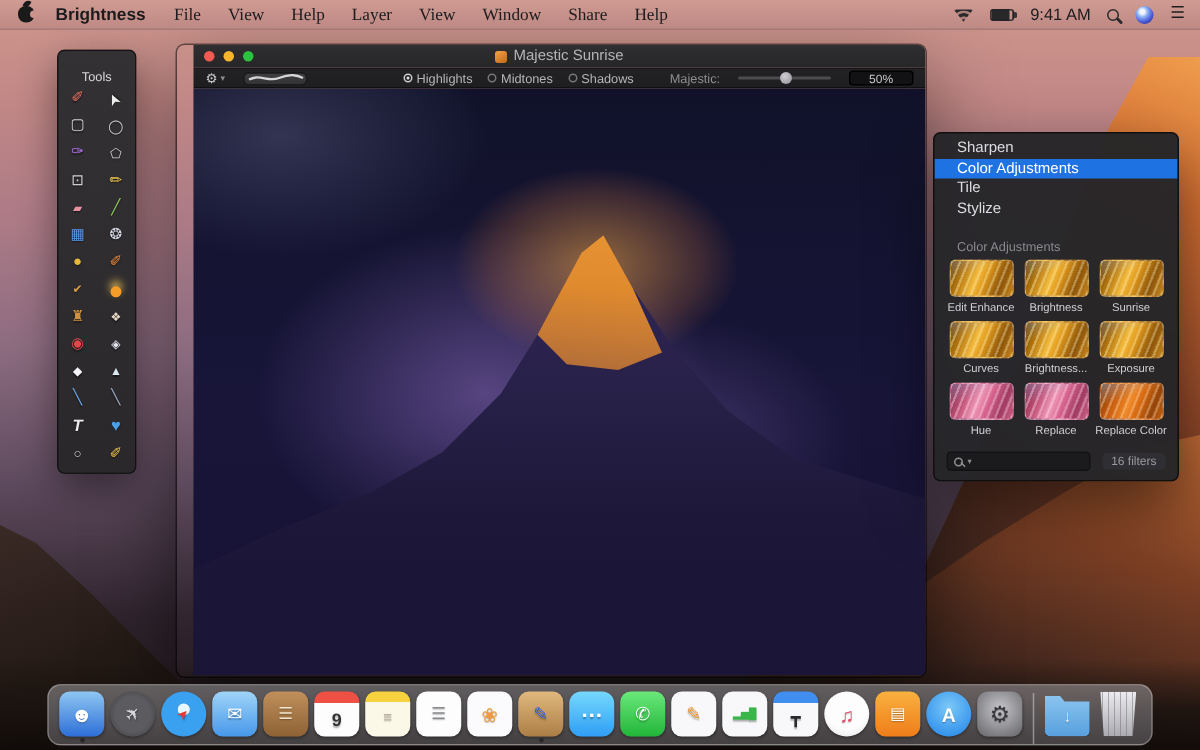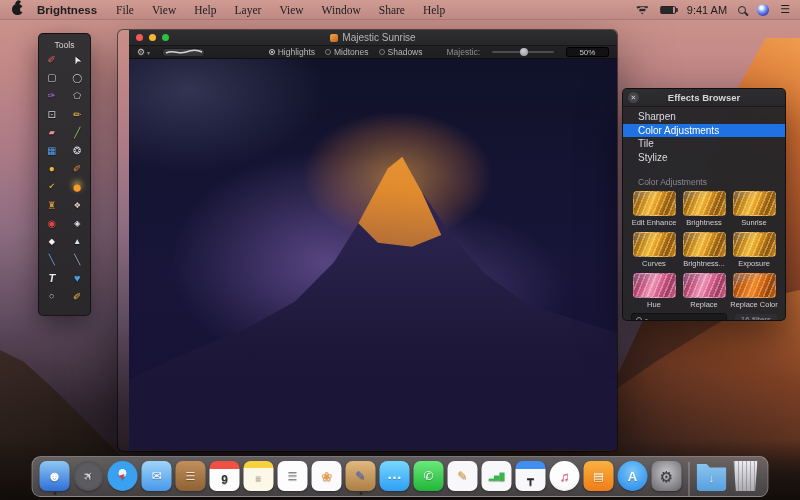--- a/index.html
+++ b/index.html
@@ -42,21 +42,21 @@
   .mag{width:8px;height:8px;border:1.5px solid #2a2a2c;border-radius:50%;position:relative;display:inline-block;flex:none;}
   .mag::after{content:"";position:absolute;width:5px;height:1.5px;background:#2a2a2c;transform:rotate(45deg);right:-3.5px;bottom:-1.5px;border-radius:1px;}
   .siri{width:12px;height:12px;border-radius:50%;flex:none;
     background:radial-gradient(circle at 38% 32%,#f2f7ff 0 14%,#8cb2f2 32%,#4a58da 62%,#1e2668 100%);}
   .notif{font-size:11px;color:#1c1c1e;line-height:1;}
 
   
   .tools{position:absolute;left:38px;top:33px;width:53px;height:283px;z-index:25;
     background:linear-gradient(180deg,#343134 0%,#2a282b 100%);
     border:1px solid rgba(0,0,0,.55);border-radius:5px;
-    box-shadow:0 10px 26px rgba(0,0,0,.45);padding:6px 0 3px;}
+    box-shadow:0 10px 26px rgba(0,0,0,.45);padding:12px 0 3px;}
   .tools-title{font-size:8.5px;color:#d8d6d8;text-align:center;margin-bottom:1px;}
   .tools-grid{display:grid;grid-template-columns:1fr 1fr;}
   .tool{height:18.2px;display:flex;align-items:center;justify-content:center;}
   .tg{font-size:10px;line-height:1;text-shadow:0 1px 1px rgba(0,0,0,.5);}
 
   
   .window{position:absolute;left:118px;top:30px;width:499px;height:421px;z-index:10;
     border-radius:5px;overflow:hidden;box-shadow:0 22px 55px rgba(0,0,0,.55),0 0 0 1px rgba(0,0,0,.5);padding-left:11px;}
   .titlebar{height:15px;background:linear-gradient(#2f2f31,#262628);display:flex;align-items:center;position:relative;padding:0 7px;}
   .lights{display:flex;gap:6px;}
@@ -400,24 +400,20 @@
     <div class="c-mist"></div>
     <div class="c-mist2"></div>
     <div class="c-glow"></div>
     <div class="c-mtn"></div>
     <div class="c-peak"></div>
     <div class="c-haze"></div>
   </div>
 </div>
 
 <div class="fx">
-  <div class="fx-head">
-    <span class="fx-close">✕</span>
-    <span class="fx-title">Effects Browser</span>
-  </div>
   <div class="fx-cats">
 
       <div class="fx-cat">
         <span>Sharpen</span>
       </div>
 
       <div class="fx-cat selected">
         <span>Color Adjustments</span>
       </div>
 

